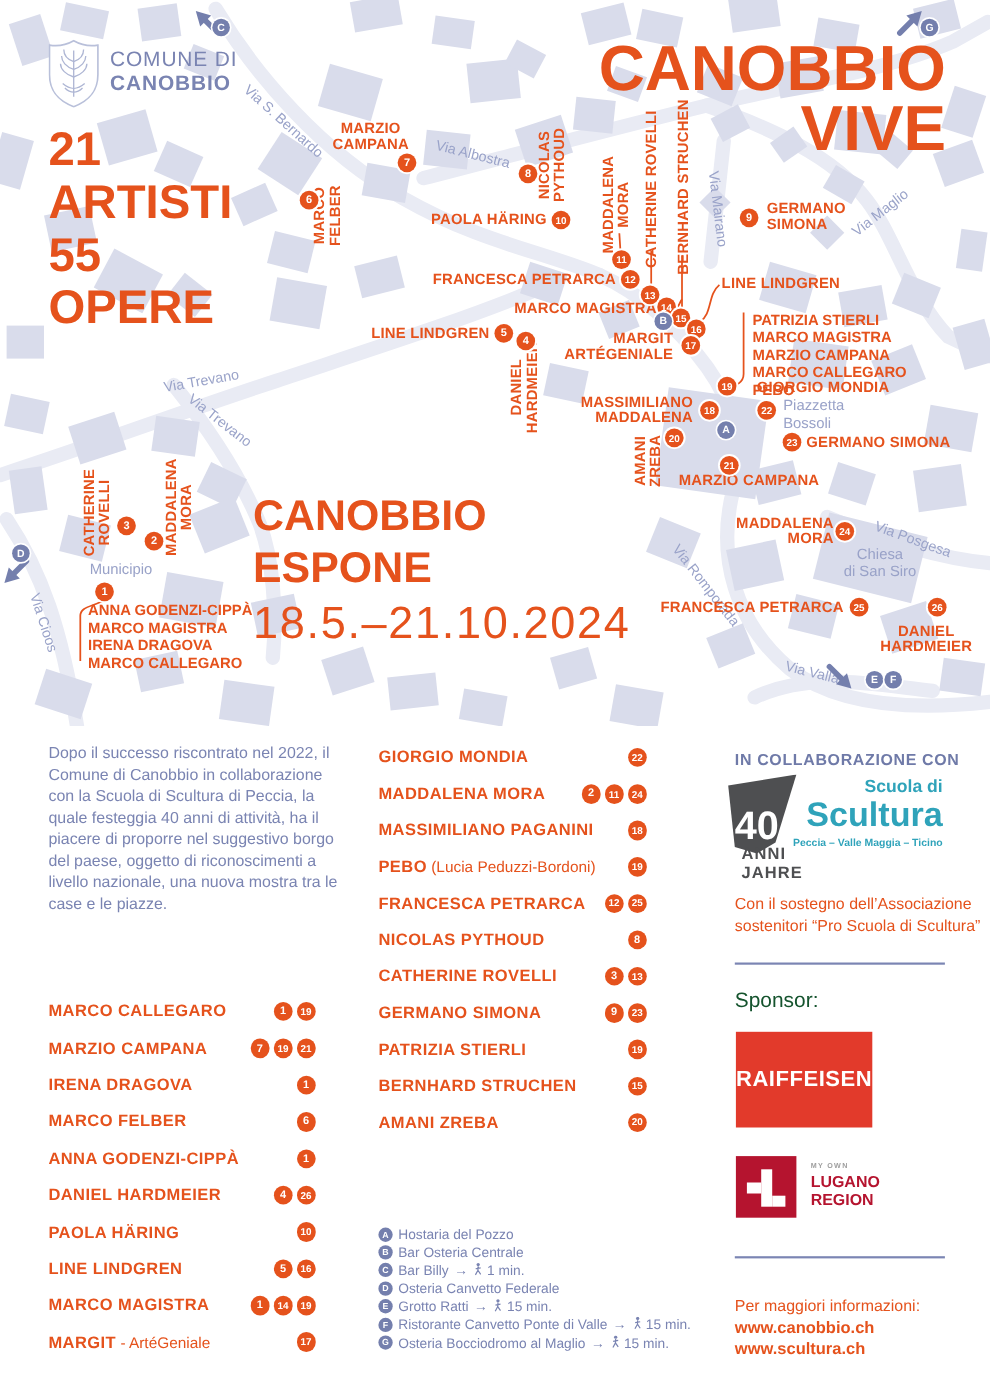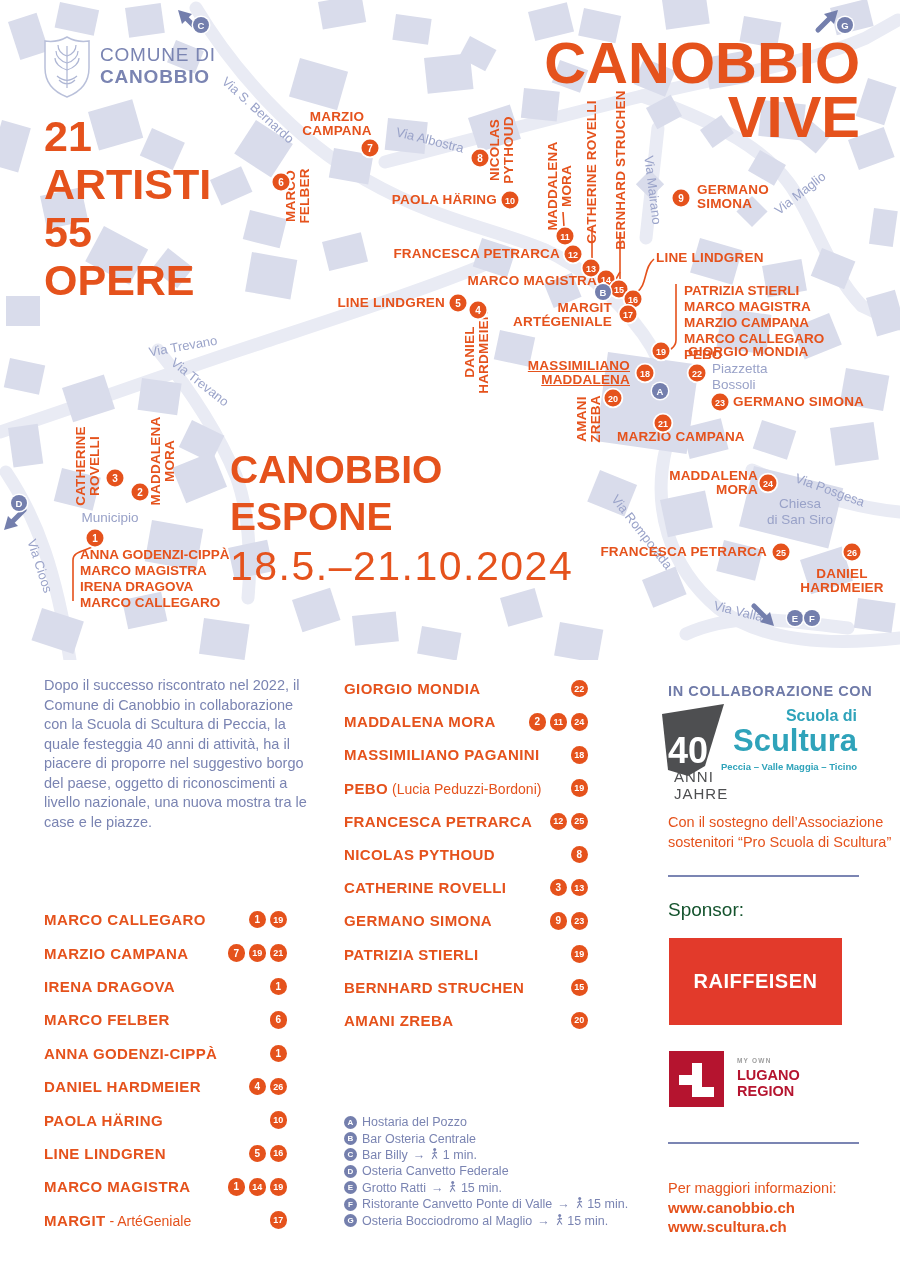--- a/index.html
+++ b/index.html
@@ -46,32 +46,32 @@
           display:flex;align-items:center;justify-content:center}
   #legend{position:absolute;left:344px;top:1114px;width:310px;color:#7A84B2;font-size:12.5px}
   .lrow{display:flex;align-items:center;height:16.4px;gap:5px;white-space:nowrap}
   .lbadge{width:13px;height:13px;border-radius:50%;background:#747FAD;color:#fff;font-weight:bold;
           font-size:8px;display:flex;align-items:center;justify-content:center;flex:0 0 13px}
 
   #collabH{left:668px;top:683px;color:#6F7AA8;font-weight:bold;font-size:14.5px;letter-spacing:.6px}
   #support{left:668px;top:812px;color:#E5521C;font-size:14.5px;line-height:20px}
   .divider{position:absolute;left:668px;width:191px;height:1.5px;background:#7B85B3}
   #sponsorLbl{left:668px;top:899px;color:#14532d;font-size:19px}
-  #raiffeisen{left:669px;top:938px;width:173px;height:87px;background:#E23A2B;display:flex;
+  #raiffeisen{left:669px;top:938px;width:124px;height:87px;background:#E23A2B;display:flex;
               align-items:center;justify-content:center;color:#fff;font-weight:bold;font-size:20px;letter-spacing:.5px}
   #luganoSq{left:669px;top:1051px;width:55px;height:56px;background:#B5142F}
   #myown{left:737px;top:1057px;font-size:6.5px;font-weight:bold;color:#9E9E9E;letter-spacing:1.2px}
   #lugTxt{left:737px;top:1067px;color:#B5142F;font-weight:bold;font-size:14.5px;line-height:16px}
   #footer{left:668px;top:1179px;color:#E5521C;font-size:14.5px;line-height:19px}
   #footer .url{font-weight:bold;font-size:15px}
 
   
   #sc40{left:658px;top:704px}
   #sc40num{left:668px;top:730px;color:#fff;font-weight:bold;font-size:36px}
-  #scAnni{left:674px;top:768px;color:#4E4F51;font-weight:normal;font-size:15px;letter-spacing:1px;line-height:17px}
+  #scAnni{left:674px;top:768px;color:#4E4F51;font-weight:bold;font-size:15px;letter-spacing:1px;line-height:17px}
   #scTeal{left:712px;top:708px;width:145px;text-align:right;color:#2FA3BA}
   #scTeal .sd{font-weight:bold;font-size:16px;line-height:16px}
   #scTeal .sc{font-weight:bold;font-size:31px;line-height:34px}
   #scTeal .tag{font-weight:bold;font-size:9.5px;margin-top:3px}
 </style>
 </head>
 <body>
 
 <div id="map">
   <svg class="bg" width="900" height="660" viewBox="0 0 900 660">
@@ -303,21 +303,21 @@
         <div>LINE LINDGREN</div>
       </div>
       <div class="mlabel" style="left: 477px; top: 352px; text-align: center; transform: translate(-50%, -50%) rotate(-90deg);">
         <div>DANIEL</div>
         <div>HARDMEIER</div>
       </div>
       <div class="mlabel" style="left: 612px; top: 315px; text-align: right; transform: translate(-100%, -50%);">
         <div>MARGIT</div>
         <div>ARTÉGENIALE</div>
       </div>
-      <div class="mlabel" style="left: 630px; top: 373px; text-align: right; transform: translate(-100%, -50%); text-decoration: underline;">
+      <div class="mlabel" style="left: 630px; top: 373px; text-align: right; transform: translate(-100%, -50%);">
         <div>MASSIMILIANO</div>
         <div>MADDALENA</div>
       </div>
       <div class="mlabel" style="left: 688px; top: 352px; transform: translate(0px, -50%);">
         <div>GIORGIO MONDIA</div>
       </div>
       <div class="mlabel" style="left: 589px; top: 419px; text-align: center; transform: translate(-50%, -50%) rotate(-90deg);">
         <div>AMANI</div>
         <div>ZREBA</div>
       </div>

